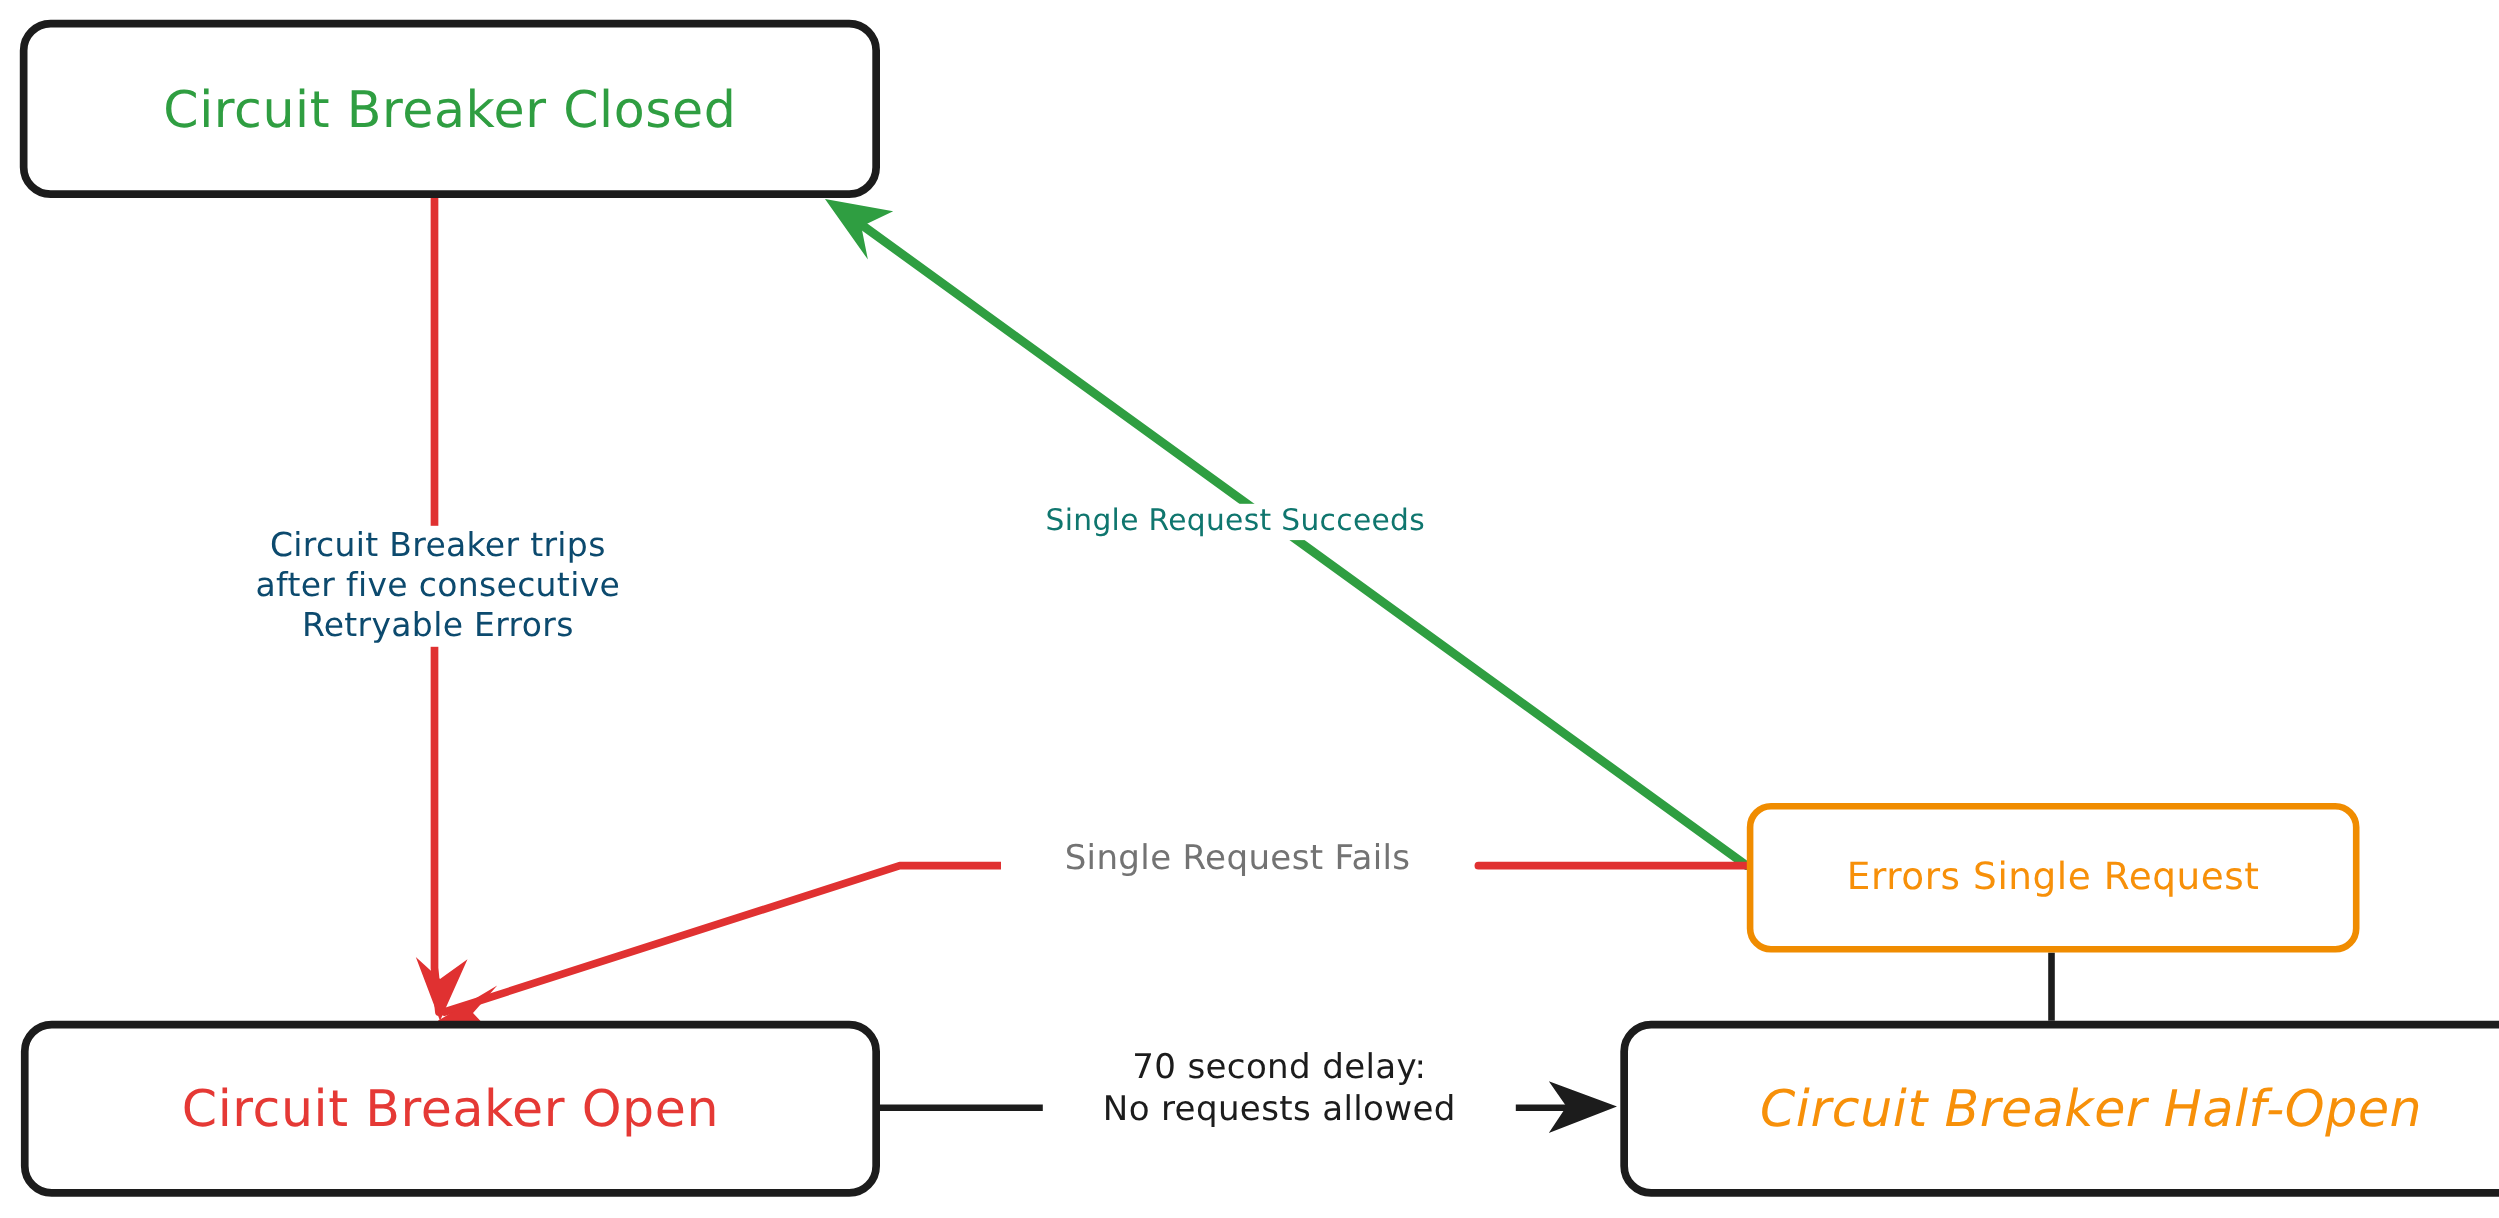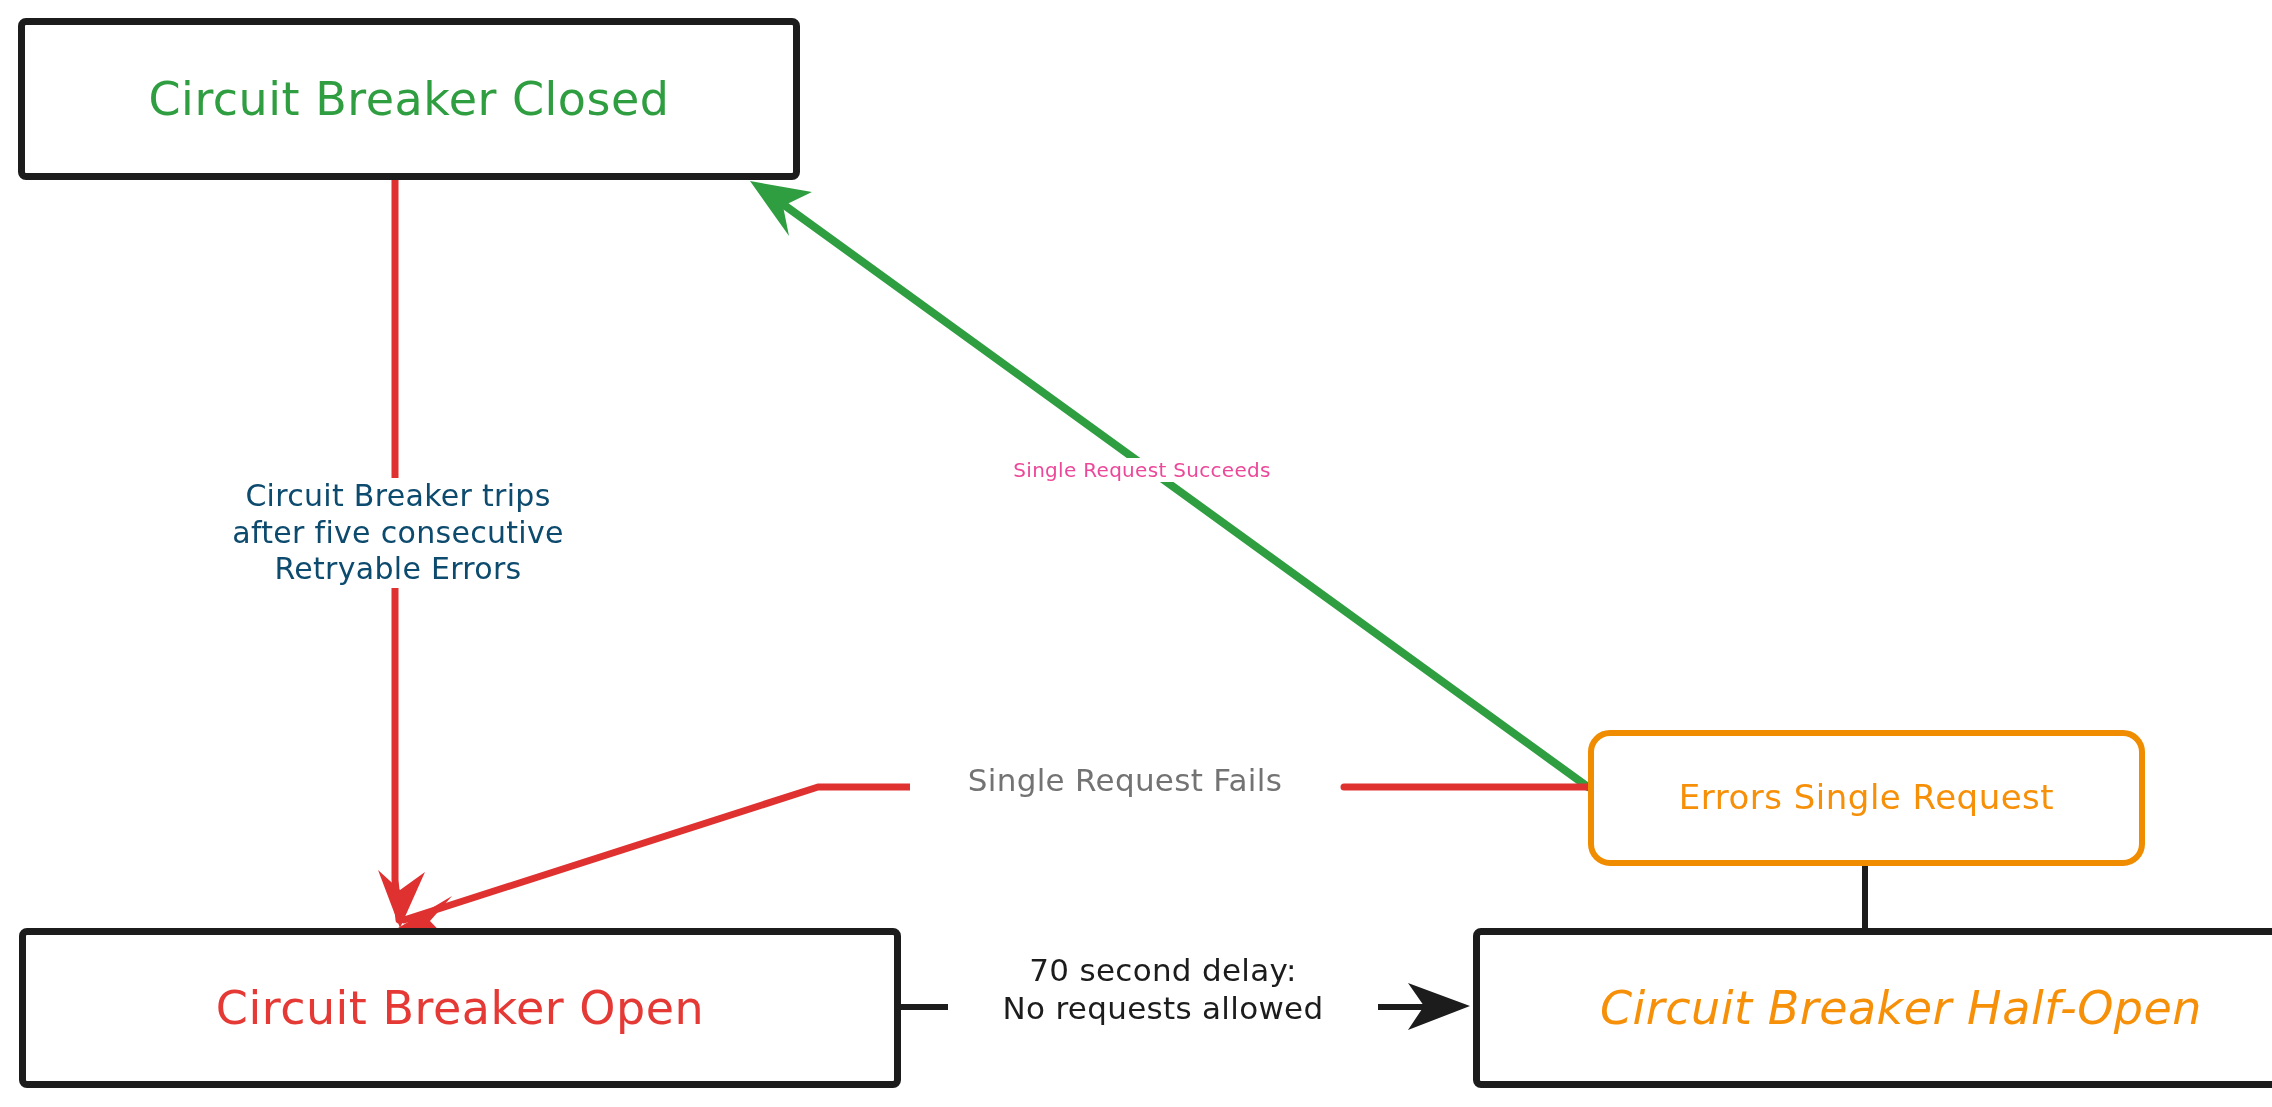--- a/index.html
+++ b/index.html
@@ -24,39 +24,39 @@
     width: 2272px;
     height: 1107px;
   }
   .node {
     position: absolute;
     box-sizing: border-box;
     display: flex;
     align-items: center;
     justify-content: center;
     background: #ffffff;
-    border-radius: 8px;
+    border-radius: 28px;
     text-align: center;
   }
   .node-black {
     border: 7px solid #1c1c1c;
   }
   .node-orange {
     border: 6px solid #f08c00;
     border-radius: 22px;
   }
   .node-label {
     font-family: "DejaVu Sans", sans-serif;
     font-weight: 400;
     letter-spacing: 0.5px;
     line-height: 1.1;
     white-space: nowrap;
   }
   #node-closed { left: 18px; top: 18px; width: 782px; height: 162px; }
-  #node-open { left: 19px; top: 928px; width: 882px; height: 160px; }
+  #node-open { left: 19px; top: 928px; width: 781px; height: 160px; }
   #node-half-open { left: 1473px; top: 928px; width: 856px; height: 160px; font-style: italic; }
   #node-allows { left: 1588px; top: 730px; width: 557px; height: 136px; }
 
   .label-closed { color: #2f9e41; font-size: 46px; }
   .label-open { color: #e53935; font-size: 46px; }
   .label-half-open { color: #f79009; font-size: 46px; }
   .label-allows { color: #f79009; font-size: 34px; }
 
   .edge-label {
     position: absolute;
@@ -68,25 +68,25 @@
     letter-spacing: 0.3px;
   }
   #edge-label-trip {
     left: 148px;
     top: 478px;
     width: 500px;
     font-size: 30px;
     color: #0c4a6e;
   }
   #edge-label-succeeds {
-    left: 892px;
+    left: 873px;
     top: 458px;
     width: 500px;
-    font-size: 20px;
-    color: #ec4899;
+    font-size: 27px;
+    color: #0f766e;
   }
   #edge-label-fails {
     left: 910px;
     top: 762px;
     width: 430px;
     font-size: 31px;
     color: #737373;
   }
   #edge-label-delay {
     left: 948px;

